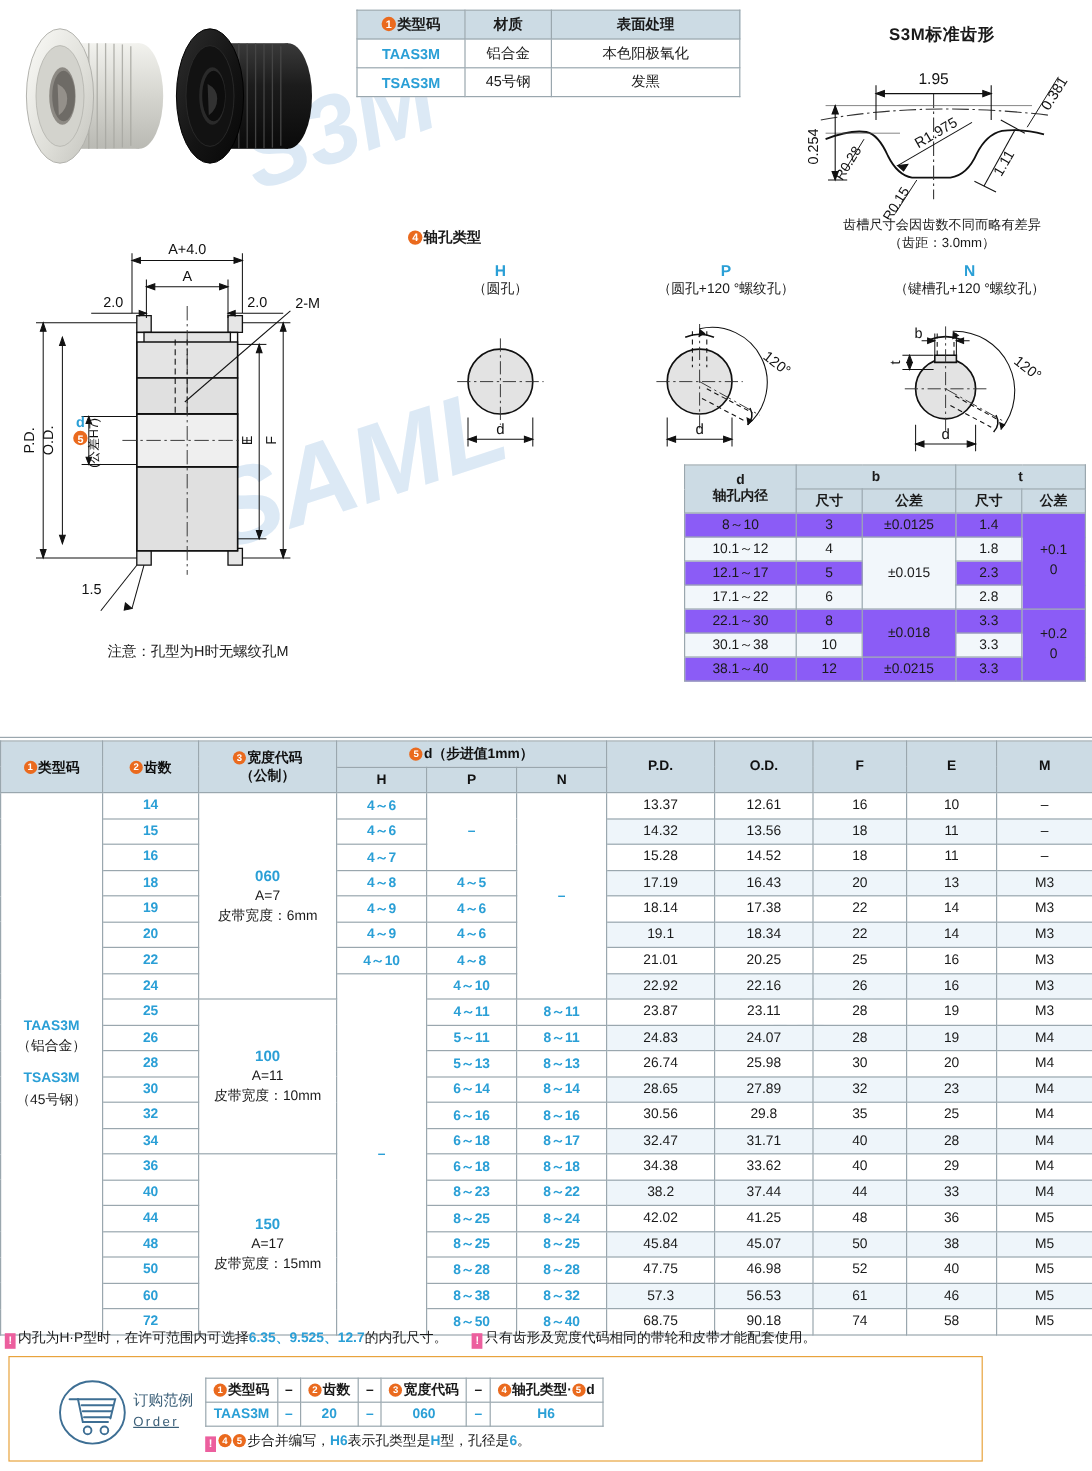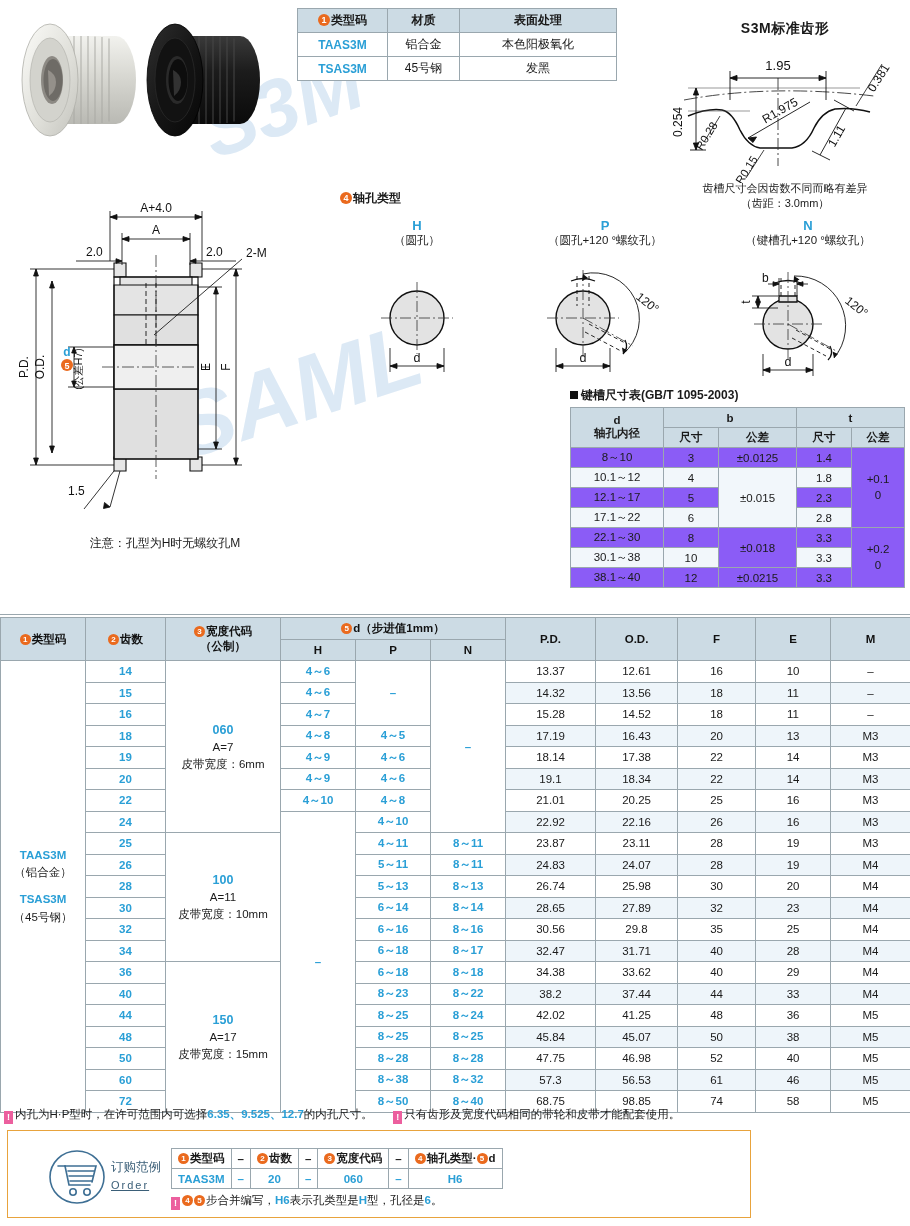--- a/index.html
+++ b/index.html
@@ -92,21 +92,21 @@
   .wcode { line-height:1.45; }
   .wcode .wc-num { color:#2a9fd6; font-weight:bold; font-size:12.5px; }
   .tcode { line-height:1.5; }
 
   
   #footnotes { position:absolute; left:0; top:1105px; width:910px; font-size:11.5px; z-index:2; }
   #fn-line { padding:2px 4px; }
   #fn-line .blue { color:#2a9fd6; font-weight:bold;margin-top:15px; }
 
   
-  #order-box { position:absolute; left:7px; top:1130px; width:744px; height:88px;
+  #order-box { position:absolute; left:7px; top:1130px; width:812px; height:88px;
                border:1px solid #e8a33d; z-index:2; background:#fff; }
   #cart { position:absolute; left:40px; top:18px; width:58px; height:56px; }
   #order-label { position:absolute; left:103px; top:27px; font-size:12.5px; line-height:1.5;
                  color:#3b5f78; }
   #order-label .ord-en { font-size:11px; letter-spacing:2px;text-decoration:underline; }
   #ord-table { position:absolute; left:163px; top:17px; }
   #ord-table table { border-collapse:collapse; }
   #ord-table th, #ord-table td {
     border:1px solid #9aa7ae; text-align:center; font-size:11.5px; height:20px; padding:1px 6px;
   }
@@ -514,23 +514,20 @@
             <path d="M105 108 l-7 -2.5 v5 z" fill="#111"></path>
           <line x1="55" y1="92" x2="55" y2="114"></line>
             <line x1="105" y1="92" x2="105" y2="114"></line>
         </g>
         <text x="80" y="104" font-size="12.5" text-anchor="middle" fill="#111" font-family="Liberation Sans, sans-serif">d</text>
       </svg>
     </div>
   </div>
 
   <div id="key-table">
-    <div id="key-title">
-      <span class="blk"></span><span>键槽尺寸表(GB/T 1095-2003)</span>
-    </div>
     <table>
       <thead>
         <tr>
           <th rowspan="2" style="width:93px;">
             <div>d</div>
             <div>轴孔内径</div>
           </th>
           <th colspan="2">b</th>
           <th colspan="2">t</th>
         </tr>
@@ -853,21 +850,21 @@
         <td class="dim">56.53</td>
         <td class="dim">61</td>
         <td class="dim">46</td>
         <td class="dim">M5</td>
       </tr>
       <tr>
         <td class="cell-blue">72</td>
         <td class="cell-blue">8～50</td>
         <td class="cell-blue">8～40</td>
         <td class="dim">68.75</td>
-        <td class="dim">98.85</td>
+        <td class="dim">90.18</td>
         <td class="dim">74</td>
         <td class="dim">58</td>
         <td class="dim">M5</td>
       </tr>
     </tbody>
   </table>
 </div>
 
 <div id="footnotes">
   <div id="fn-line">

